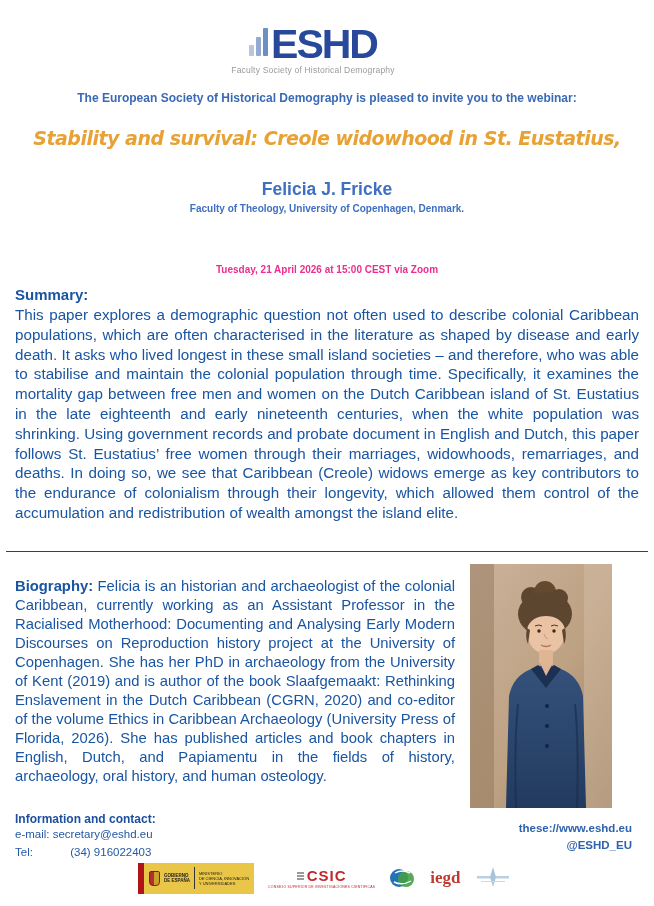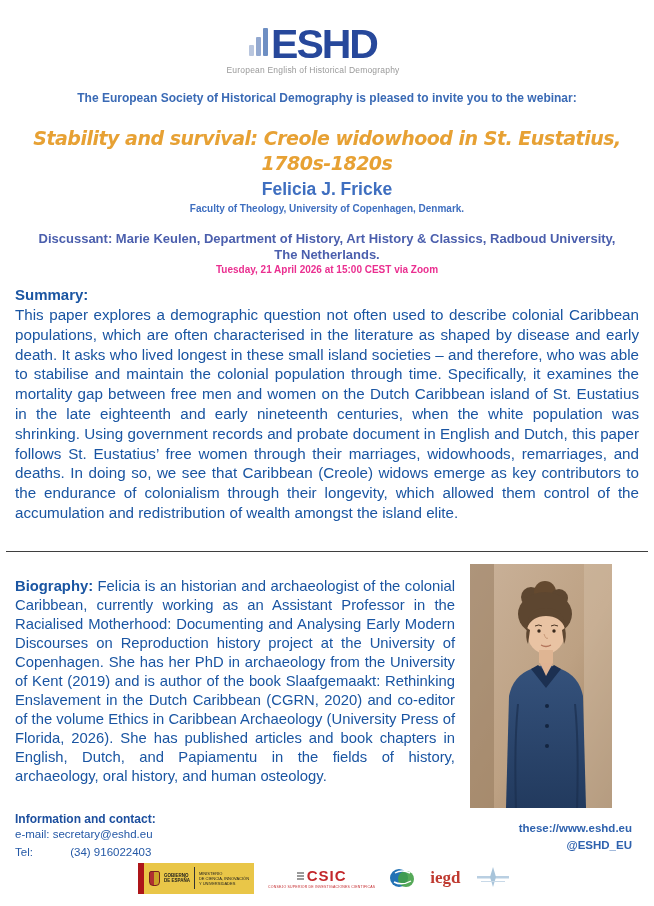--- a/index.html
+++ b/index.html
@@ -81,33 +81,31 @@
 
   <div class="logo-block">
     <div class="logo-row">
       <span class="logo-bars">
           <i class="bar1"></i>
           <i class="bar2"></i>
           <i class="bar3"></i>
         </span>
       <span class="logo-acronym">ESHD</span>
     </div>
-    <div class="logo-subtitle">European English of Historical Demography</div>
+    <div class="logo-subtitle">Faculty Society of Historical Demography</div>
   </div>
 
   <div class="invitation">The European Society of Historical Demography is pleased to invite you to the webinar:</div>
 
   <div class="webinar-title">
     <div>Stability and survival: Creole widowhood in St. Eustatius,</div>
-    <div>1780s-1820s</div>
   </div>
 
   <div class="speaker-name">Felicia J. Fricke</div>
   <div class="speaker-affiliation">Faculty of Theology, University of Copenhagen, Denmark.</div>
-  <div class="discussant">Discussant: Marie Keulen, Department of History, Art History &amp; Classics, Radboud University, The Netherlands.</div>
   <div class="datetime">Tuesday, 21 April 2026 at 15:00 CEST via Zoom</div>
 
   <div class="summary-heading">Summary:</div>
   <div class="summary-text">This paper explores a demographic question not often used to describe colonial Caribbean populations, which are often characterised in the literature as shaped by disease and early death. It asks who lived longest in these small island societies – and therefore, who was able to stabilise and maintain the colonial population through time. Specifically, it examines the mortality gap between free men and women on the Dutch Caribbean island of St. Eustatius in the late eighteenth and early nineteenth centuries, when the white population was shrinking. Using government records and probate document in English and Dutch, this paper follows St. Eustatius’ free women through their marriages, widowhoods, remarriages, and deaths. In doing so, we see that Caribbean (Creole) widows emerge as key contributors to the endurance of colonialism through their longevity, which allowed them control of the accumulation and redistribution of wealth amongst the island elite.</div>
 
   <div class="divider"></div>
 
   <p class="bio-text"><b>Biography:</b><span> Felicia is an historian and archaeologist of the colonial Caribbean, currently working as an Assistant Professor in the Racialised Motherhood: Documenting and Analysing Early Modern Discourses on Reproduction history project at the University of Copenhagen. She has her PhD in archaeology from the University of Kent (2019) and is author of the book Slaafgemaakt: Rethinking Enslavement in the Dutch Caribbean (CGRN, 2020) and co-editor of the volume Ethics in Caribbean Archaeology (University Press of Florida, 2026). She has published articles and book chapters in English, Dutch, and Papiamentu in the fields of history, archaeology, oral history, and human osteology.</span></p>
 
   <div class="photo-frame">

